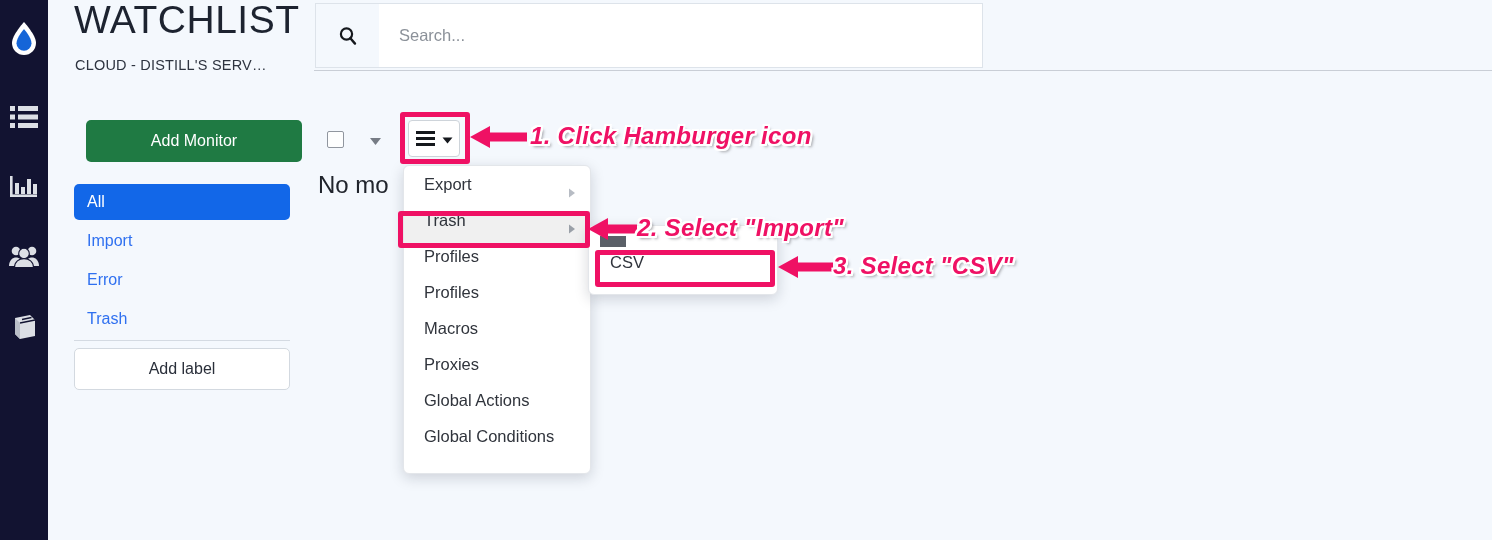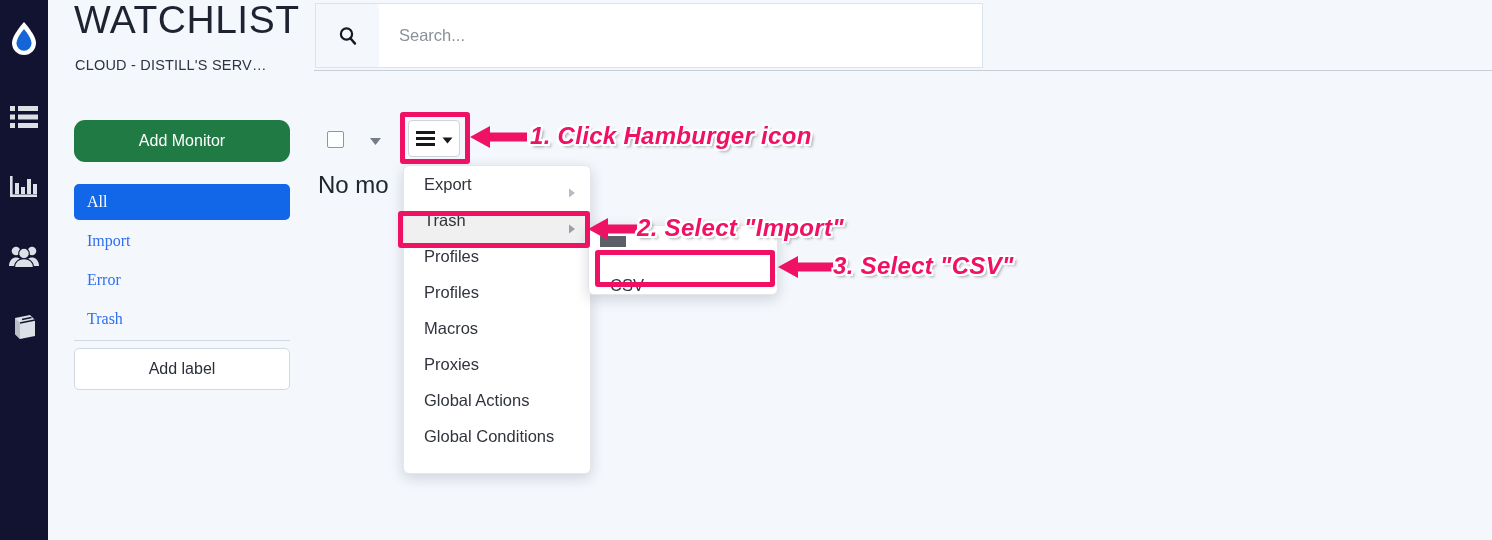--- a/index.html
+++ b/index.html
@@ -62,46 +62,45 @@
   .wl-sub {
     position: absolute;
     left: 27px; top: 57px;
     font-size: 14.5px;
     color: #2e3440;
     letter-spacing: 0.2px;
     white-space: nowrap;
   }
   .add-monitor {
     position: absolute;
-    left: 26px; top: 120px;
+    left: 38px; top: 120px;
     width: 216px;
     height: 42px;
     background: #1f7a43;
     color: #ffffff;
     border: none;
-    border-radius: 11px;
+    border-radius: 5px;
     font-size: 16px;
     font-family: "Liberation Sans", sans-serif;
     cursor: pointer;
     padding: 0;
   }
   .filter {
     position: absolute;
     left: 26px;
     width: 216px;
     height: 36px;
     display: flex;
     align-items: center;
     font-size: 16px;
     border-radius: 5px;
     box-sizing: border-box;
     padding-left: 13px;
     color: #2f70f0;
     cursor: pointer;
-    font-family: Liberation Serif, serif;
   }
   .filter.active {
     background: #1267e8;
     color: #ffffff;
   }
   .divider {
     position: absolute;
     left: 26px; top: 340px;
     width: 216px;
     height: 1px;
@@ -257,21 +256,21 @@
     height: 70px;
     background: #ffffff;
     border: 1px solid #e3e6ea;
     border-radius: 6px;
     box-shadow: 0 4px 14px rgba(20,25,40,0.17);
     box-sizing: border-box;
     z-index: 21;
   }
   .submenu-item {
     position: absolute;
-    left: 9px; top: 43px;
+    left: 9px; top: 20px;
     width: 172px;
     height: 32px;
     display: flex;
     align-items: center;
     padding-left: 12px;
     box-sizing: border-box;
     font-size: 16.5px;
     color: #30343c;
     cursor: pointer;
   }

